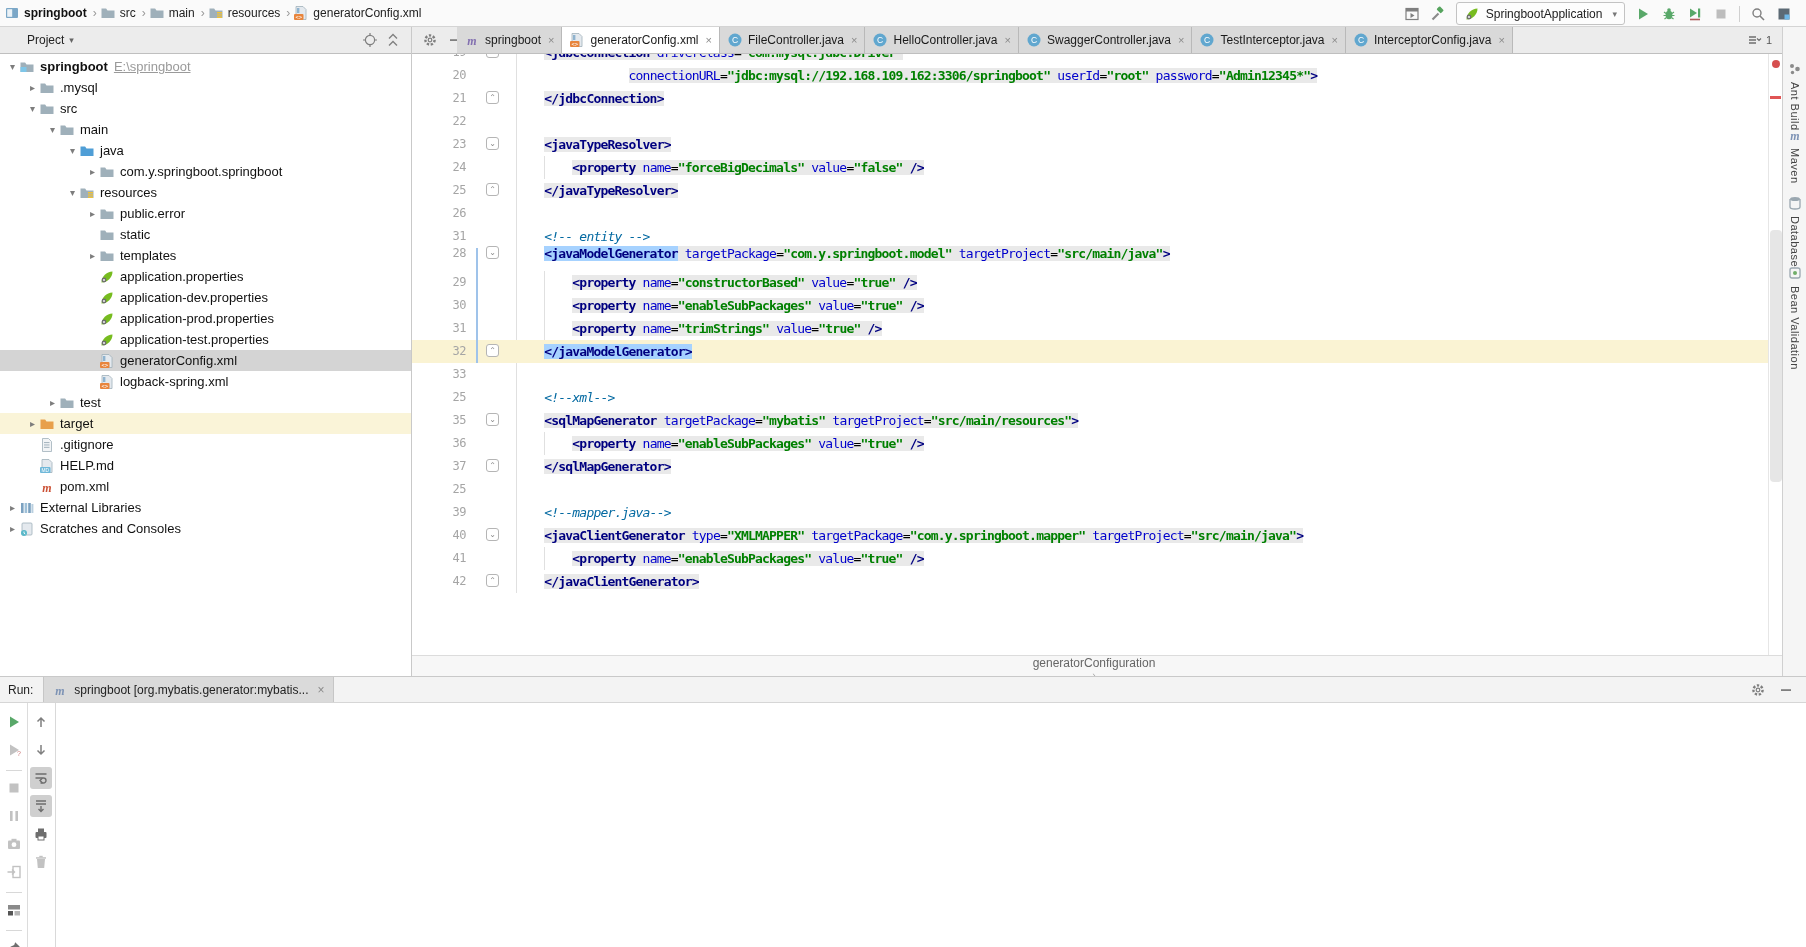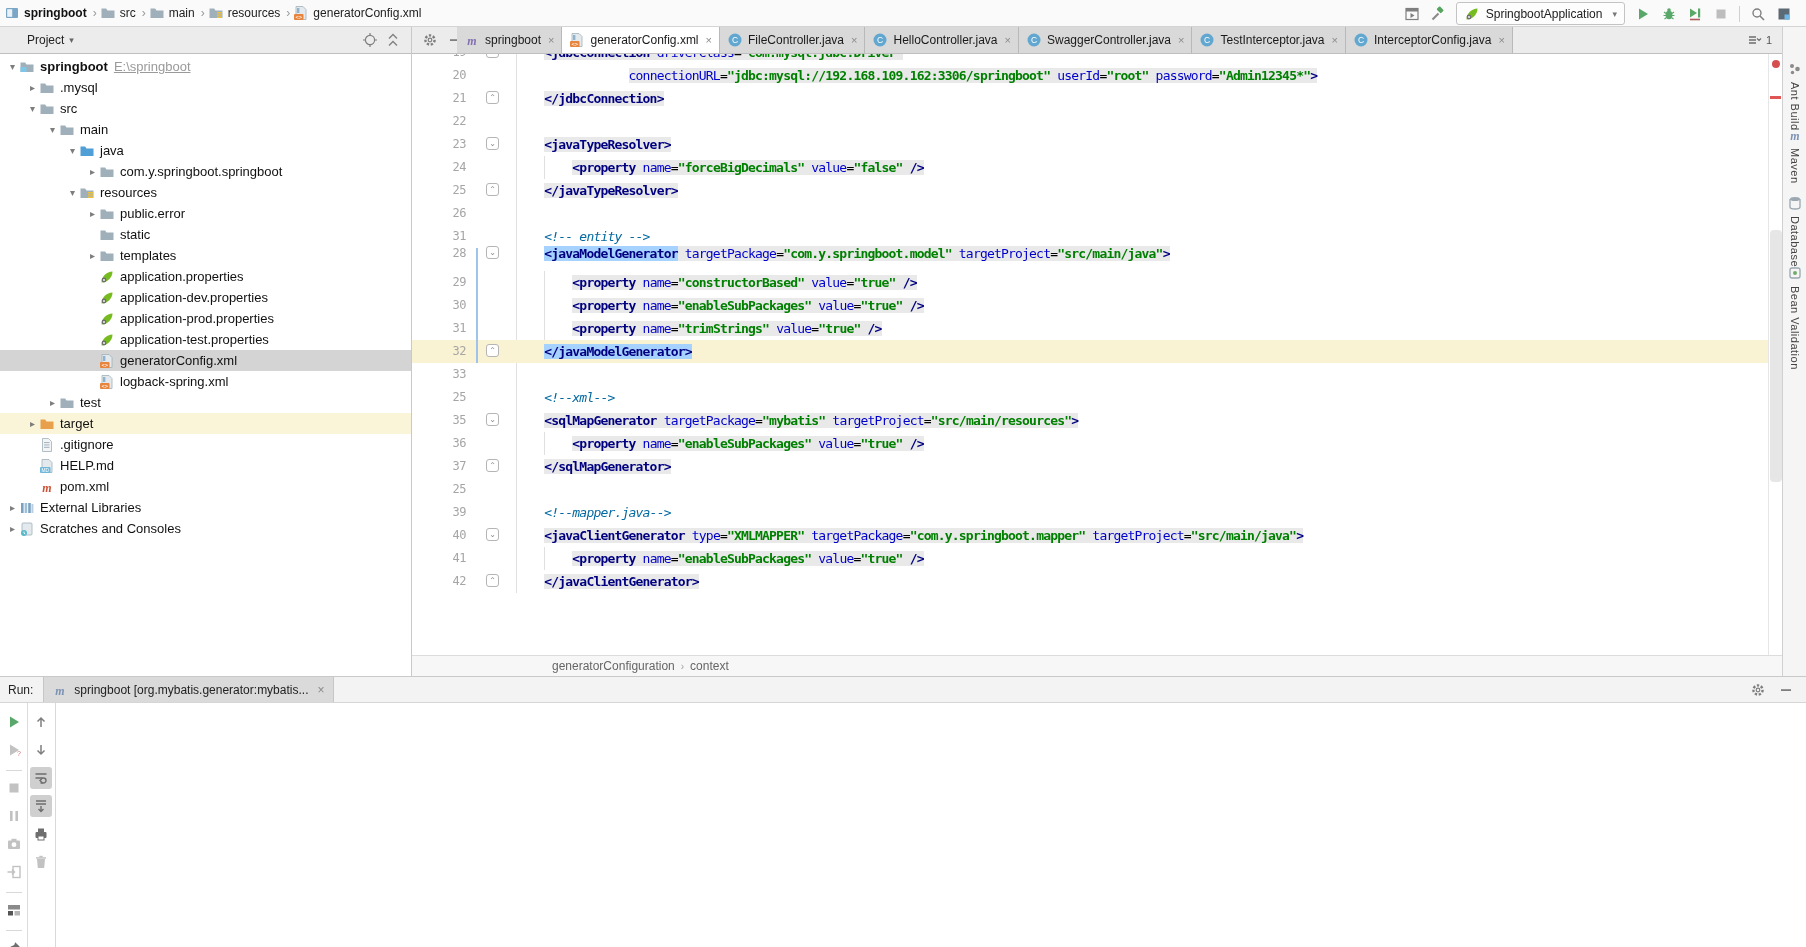--- a/index.html
+++ b/index.html
@@ -59,21 +59,21 @@
   
   #stripe{left:1768px;top:54px;width:14px;height:601px;background:#fff;border-left:1px solid #e6e6e6;box-sizing:border-box;}
   .err-circle{position:absolute;left:3px;top:6px;width:8px;height:8px;border-radius:50%;background:#d64f4f;}
   .err-mark{position:absolute;left:1px;top:42px;width:11px;height:3px;background:#e05555;}
   .sb-thumb{position:absolute;left:1px;top:176px;width:12px;height:252px;background:#d9d9d9;opacity:.65;border-radius:4px;}
   
   #rstrip{left:1782px;top:27px;width:24px;height:920px;background:#f5f5f5;border-left:1px solid #d0d0d0;box-sizing:border-box;}
   .rs-btn{position:absolute;left:0;width:24px;display:flex;flex-direction:column;align-items:center;gap:5px;cursor:default;}
   .rs-lbl{writing-mode:vertical-rl;font-size:11px;color:#444;letter-spacing:.5px;}
   
-  #crumb2{left:412px;top:655px;width:1370px;height:21px;background:#f7f7f7;border-top:1px solid #dcdcdc;box-sizing:border-box;display:flex;align-items:center;font-size:12px;color:#666;}
+  #crumb2{left:412px;top:655px;width:1370px;height:21px;background:#f7f7f7;border-top:1px solid #dcdcdc;box-sizing:border-box;display:flex;align-items:center;font-size:12px;color:#666;flex-direction:column;}
   #crumb2 .it{margin-right:6px;cursor:default;}
   #crumb2 .sep{color:#a0a0a0;margin-right:6px;font-size:10px;}
   
   #runpanel{left:0;top:676px;width:1806px;height:271px;background:#fff;border-top:1px solid #c9c9c9;box-sizing:border-box;}
   #runhead{position:absolute;left:0;top:0;width:1806px;height:26px;background:#f3f3f3;border-bottom:1px solid #d6d6d6;box-sizing:border-box;display:flex;align-items:center;}
   #runhead .rlabel{margin:0 10px 0 8px;color:#222;font-size:12px;}
   .runtab{display:inline-flex;align-items:center;gap:6px;height:25px;padding:0 8px;background:#dadada;border-right:1px solid #c6c6c6;border-left:1px solid #c6c6c6;font-size:12px;color:#222;cursor:default;}
   .runtab .x{color:#8a8a8a;margin-left:3px;}
   #runhead-right{position:absolute;right:12px;top:0;height:26px;display:flex;align-items:center;gap:12px;}
   #runtools{position:absolute;left:0;top:26px;width:56px;height:245px;border-right:1px solid #d9d9d9;box-sizing:border-box;}

